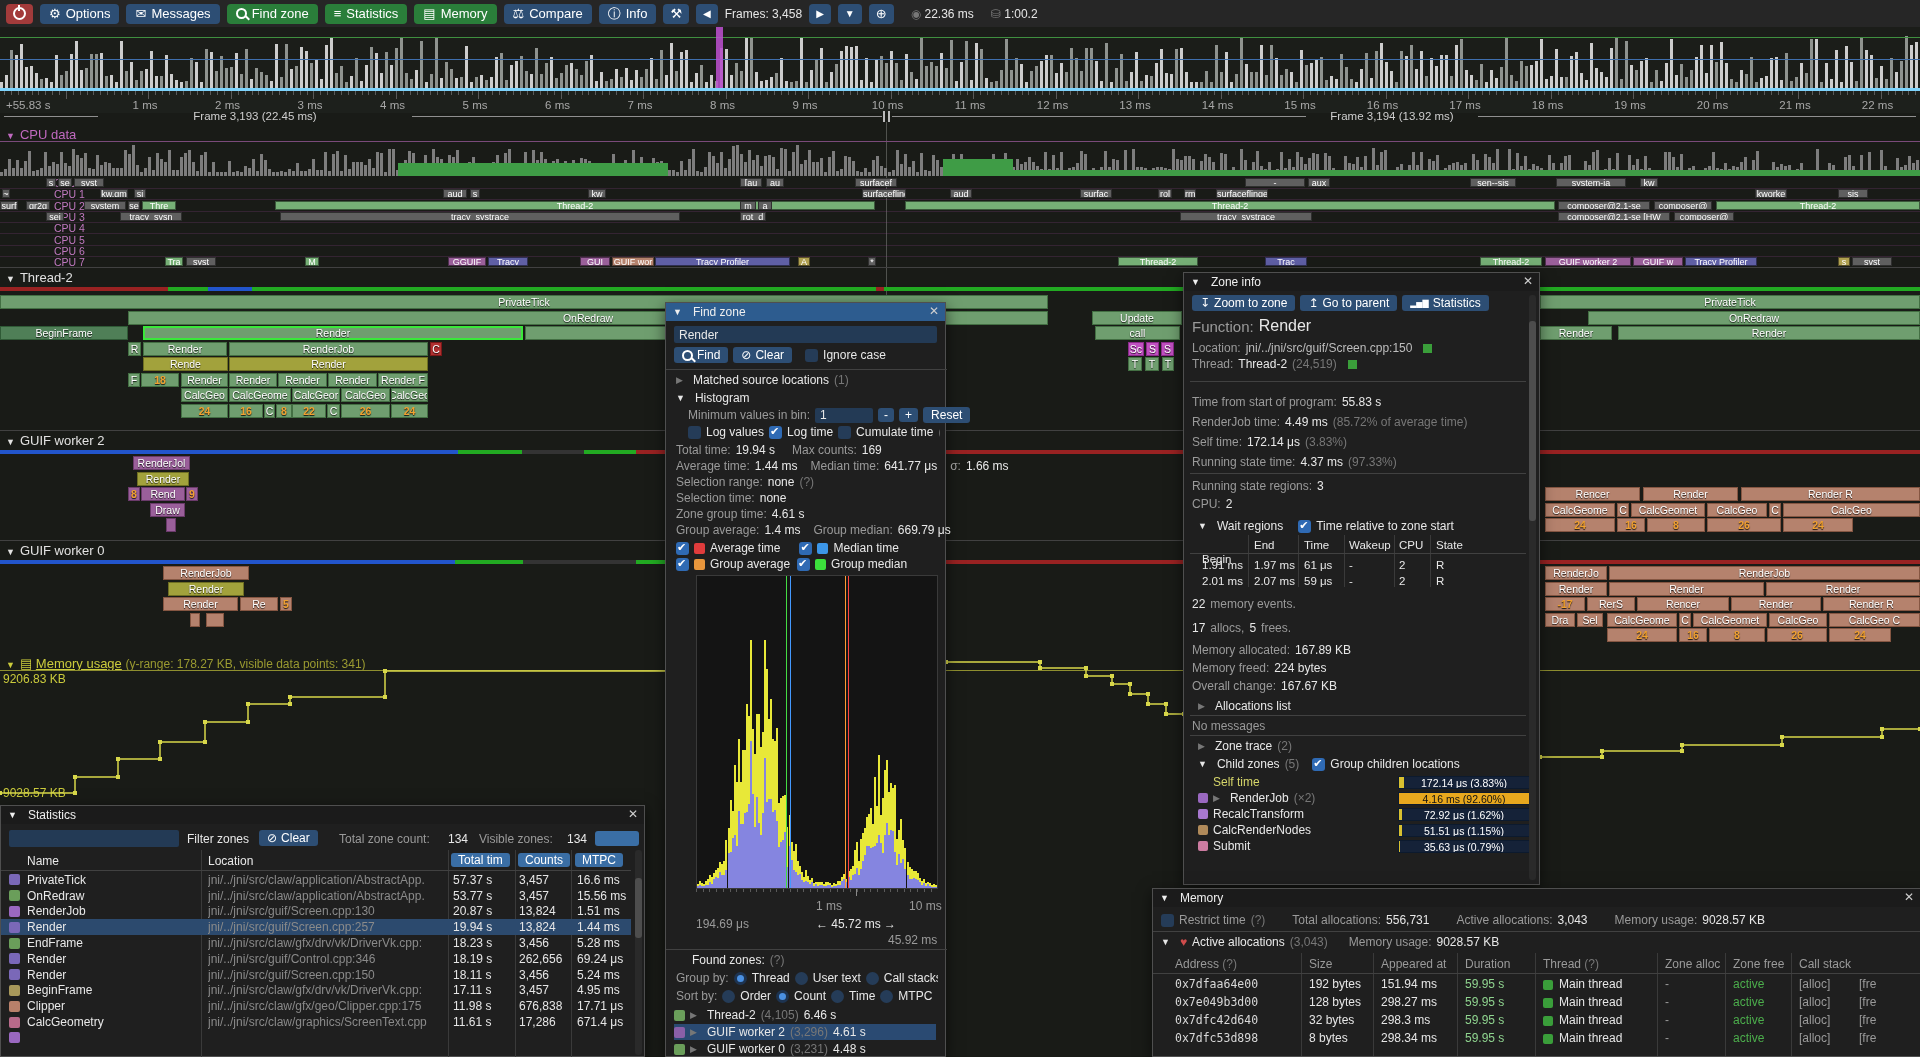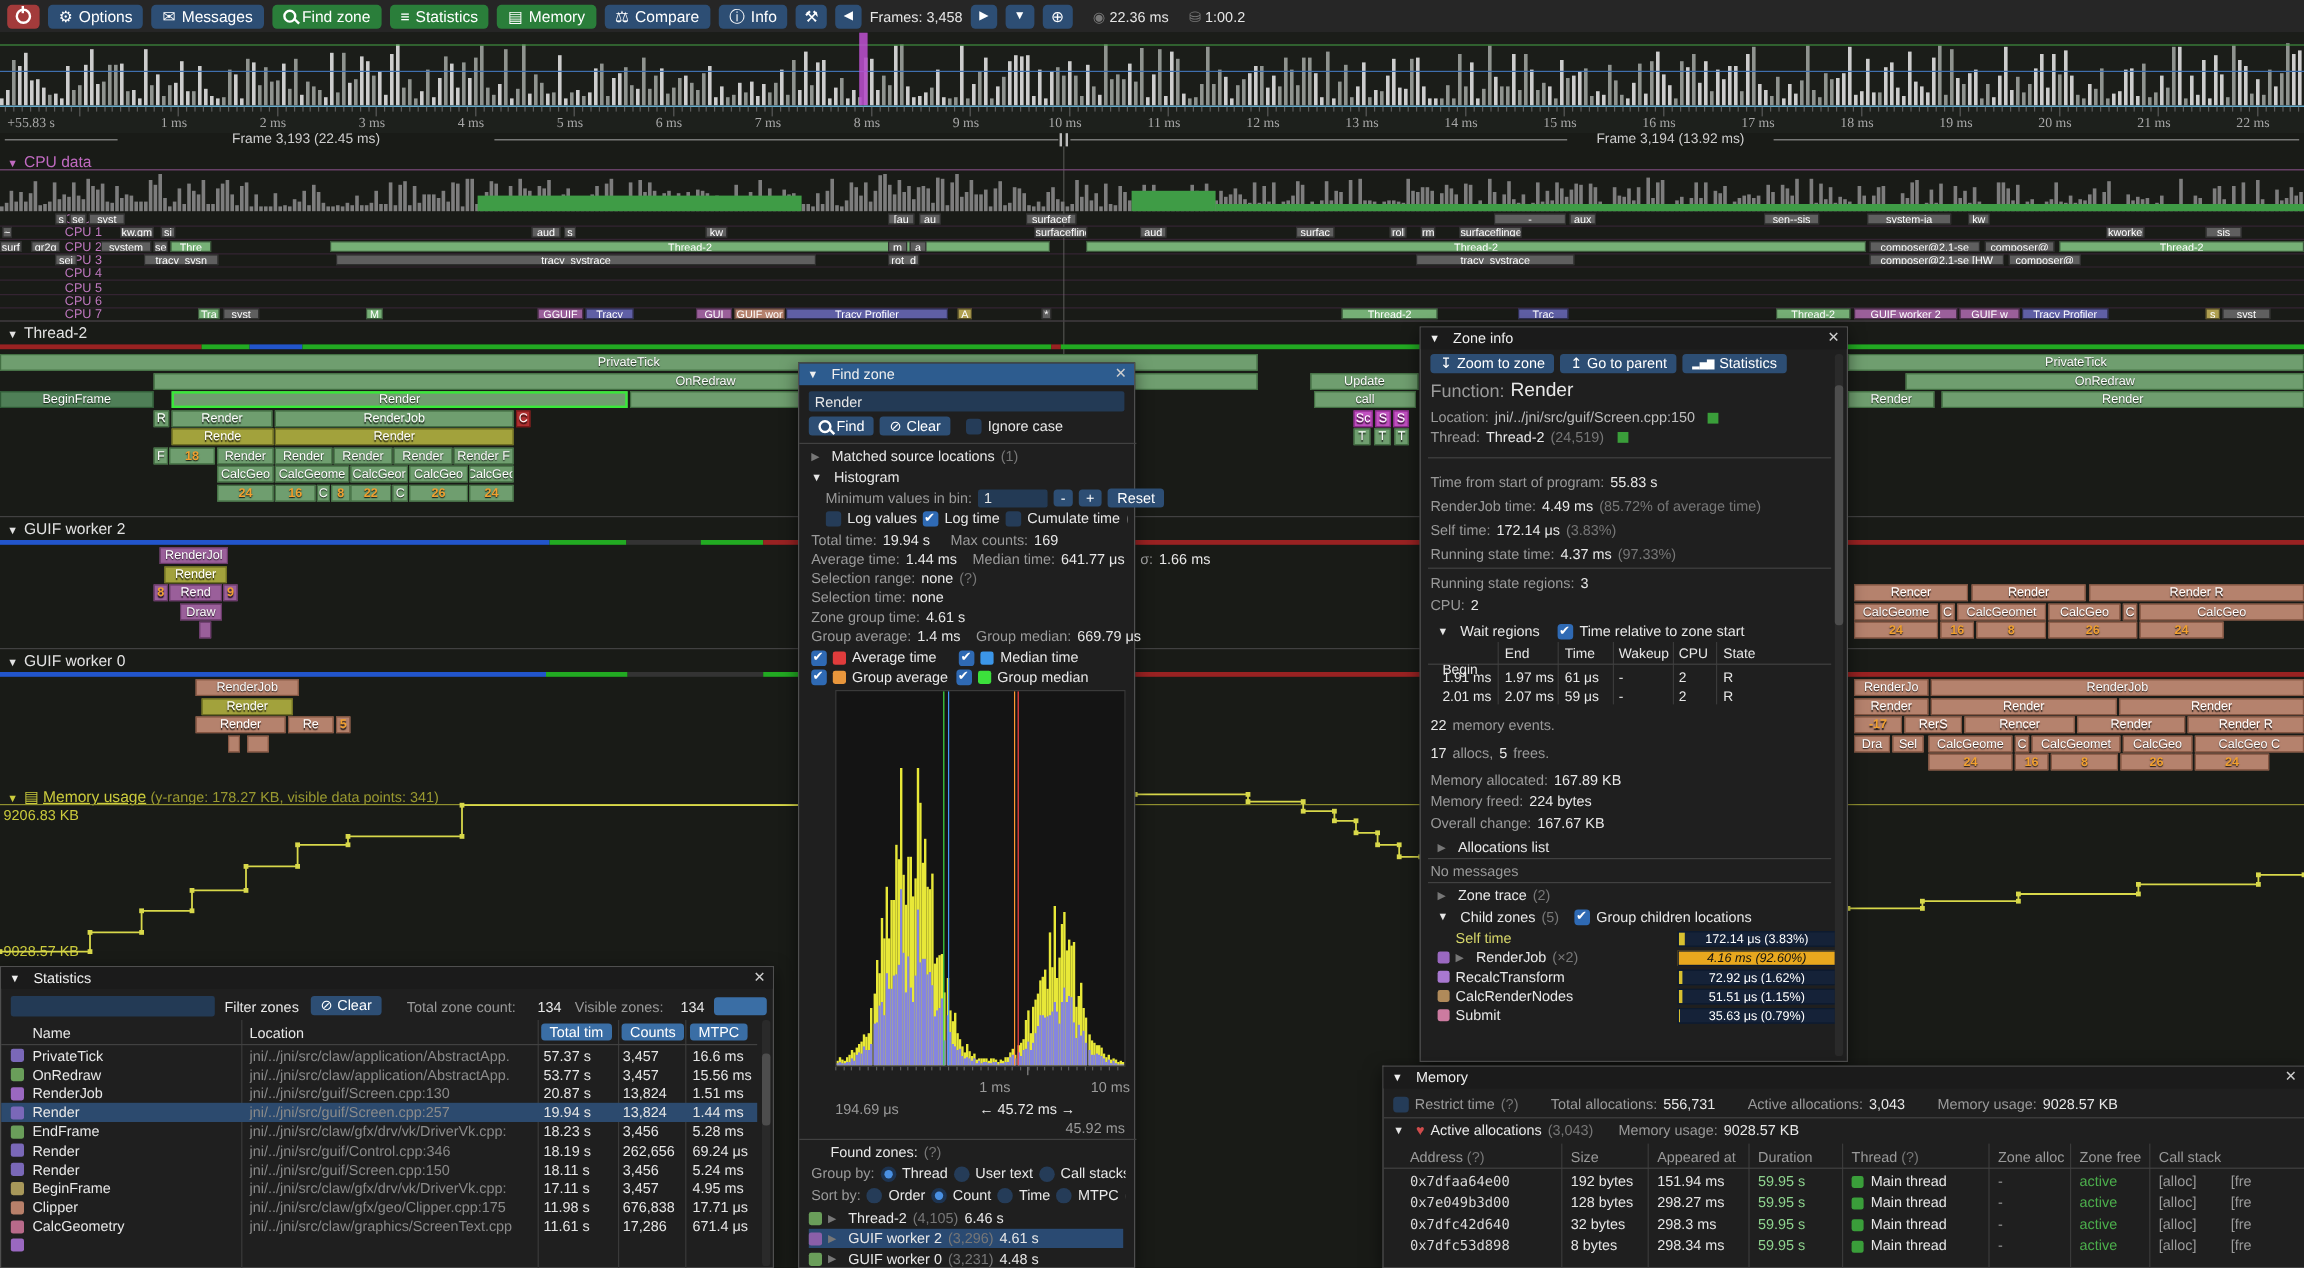--- a/index.html
+++ b/index.html
@@ -11,21 +11,21 @@
   .tbtn{height:20px;display:inline-flex;align-items:center;gap:5px;padding:0 9px;border-radius:4px;font-size:13px;color:#fff;cursor:pointer;}
   .tb-blue{background:#2d4e74;}.tb-green{background:#2a7e3a;}.tb-red{background:#a33b3b;}
   .tb-ico{padding:0 7px;}
   .pwr{width:9px;height:9px;border:2px solid #fff;border-radius:50%;position:relative;display:inline-block;}
   .pwr::after{content:"";position:absolute;left:3px;top:-4px;width:2px;height:6px;background:#fff;}
   .mag{width:7px;height:7px;border:2px solid #fff;border-radius:50%;position:relative;display:inline-block;}
   .mag::after{content:"";position:absolute;left:7px;top:7px;width:5px;height:2px;background:#fff;transform:rotate(45deg);}
   .dim{color:#777;}.lbl{color:#9a9a9a;}.val{color:#e8e8e8;}
   
   #fstrip{position:absolute;left:0;top:27px;width:1920px;height:61px;background:#1b1d19;overflow:hidden;}
-  #ruler{position:absolute;left:0;top:88px;width:1920px;height:22px;background:#1d201c;border-top:1px solid #7dd3fc;font-family:Liberation Serif, serif;}
+  #ruler{position:absolute;left:0;top:88px;width:1920px;height:22px;background:#1d201c;border-top:3px solid #7dd3fc;}
   .rlab{position:absolute;top:8px;color:#a8a8a8;font-size:11.5px;transform:translateX(-50%);}
   .tick{position:absolute;top:0;width:1px;background:#5a5a5a;}
   #framerow{position:absolute;left:0;top:110px;width:1920px;height:13px;}
   .fline{position:absolute;top:6px;height:1px;background:#8f8f8f;}
   .flab{position:absolute;top:0;color:#cfcfcf;font-size:11.5px;}
   
   .sechead{position:absolute;font-size:13px;}
   .tri{font-size:9px;margin-right:5px;}
   .cpurow{position:absolute;left:0;width:1920px;height:10px;border-bottom:1px solid rgba(150,70,150,.22);}
   .cpulab{position:absolute;left:54px;top:-1px;color:#c078c0;font-size:10.5px;}
@@ -2472,21 +2472,21 @@
           <div class="barw" style="position: absolute; left: 200px;">
             <div class="barf" style="width: 5.2px; background: rgb(216, 192, 48);"></div>
             <div class="bart" style="color: rgb(255, 255, 255);">172.14 μs (3.83%)</div>
           </div>
         </div>
         <div class="row-flex" style="left: 14px; top: 518px; width: 330px;">
           <span class="sq" style="width:10px;height:10px;background:#9a68c0"></span>
           <span class="tri dim">▶</span>
           <span class="val">RenderJob</span>
           <span class="dim">(×2)</span>
-          <div class="barw" style="position: absolute; left: 200px; background: rgb(232, 168, 30); font-style: italic;">
+          <div class="barw" style="position: absolute; left: 200px; background: rgb(232, 168, 30);">
             <div class="bart" style="color: rgb(17, 17, 17);">4.16 ms (92.60%)</div>
           </div>
         </div>
         <div class="row-flex" style="left: 14px; top: 534px; width: 330px;">
           <span class="sq" style="width:10px;height:10px;background:#a878d0"></span>
           <span class="val">RecalcTransform</span>
           <div class="barw" style="position: absolute; left: 200px;">
             <div class="barf" style="width: 2.6px; background: rgb(216, 192, 48);"></div>
             <div class="bart" style="color: rgb(255, 255, 255);">72.92 μs (1.62%)</div>
           </div>

